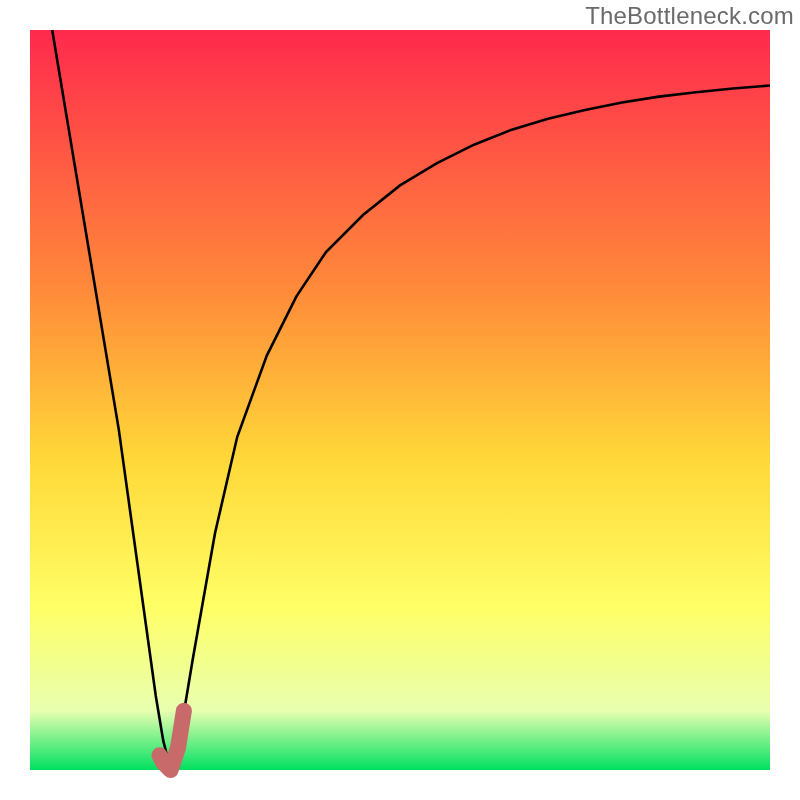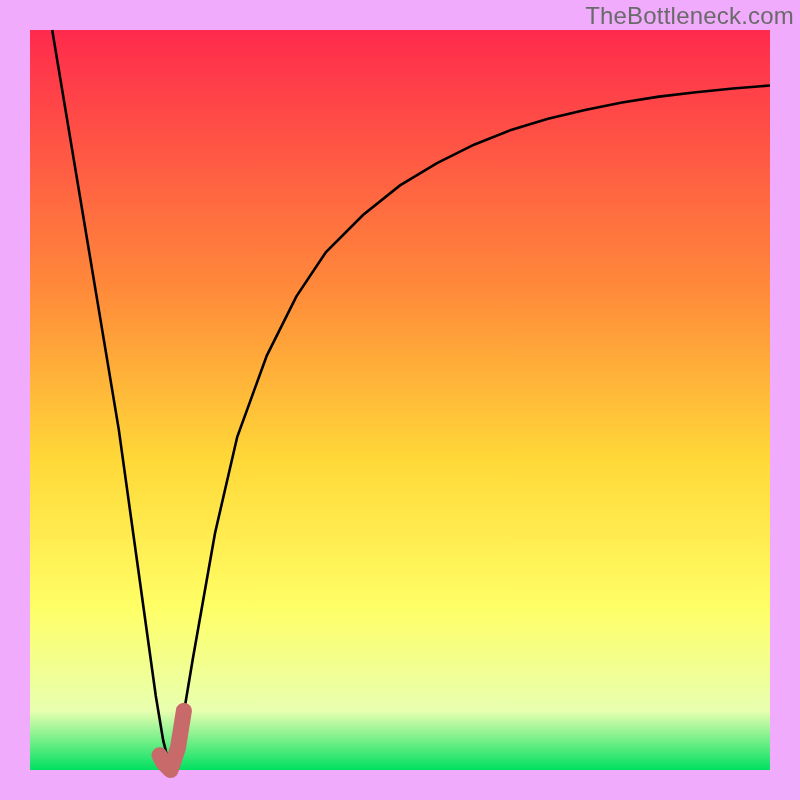--- a/index.html
+++ b/index.html
@@ -8,21 +8,21 @@
     background: #000;
     width: 800px;
     height: 800px;
     overflow: hidden;
     font-family: Arial, Helvetica, sans-serif;
   }
   .frame {
     position: relative;
     width: 800px;
     height: 800px;
-    background: #f0abfc;
+    background: #ffffff;
   }
   .plot-area {
     position: absolute;
     left: 30px;
     top: 30px;
     width: 740px;
     height: 740px;
   }
   .gradient-bg {
     position: absolute;

